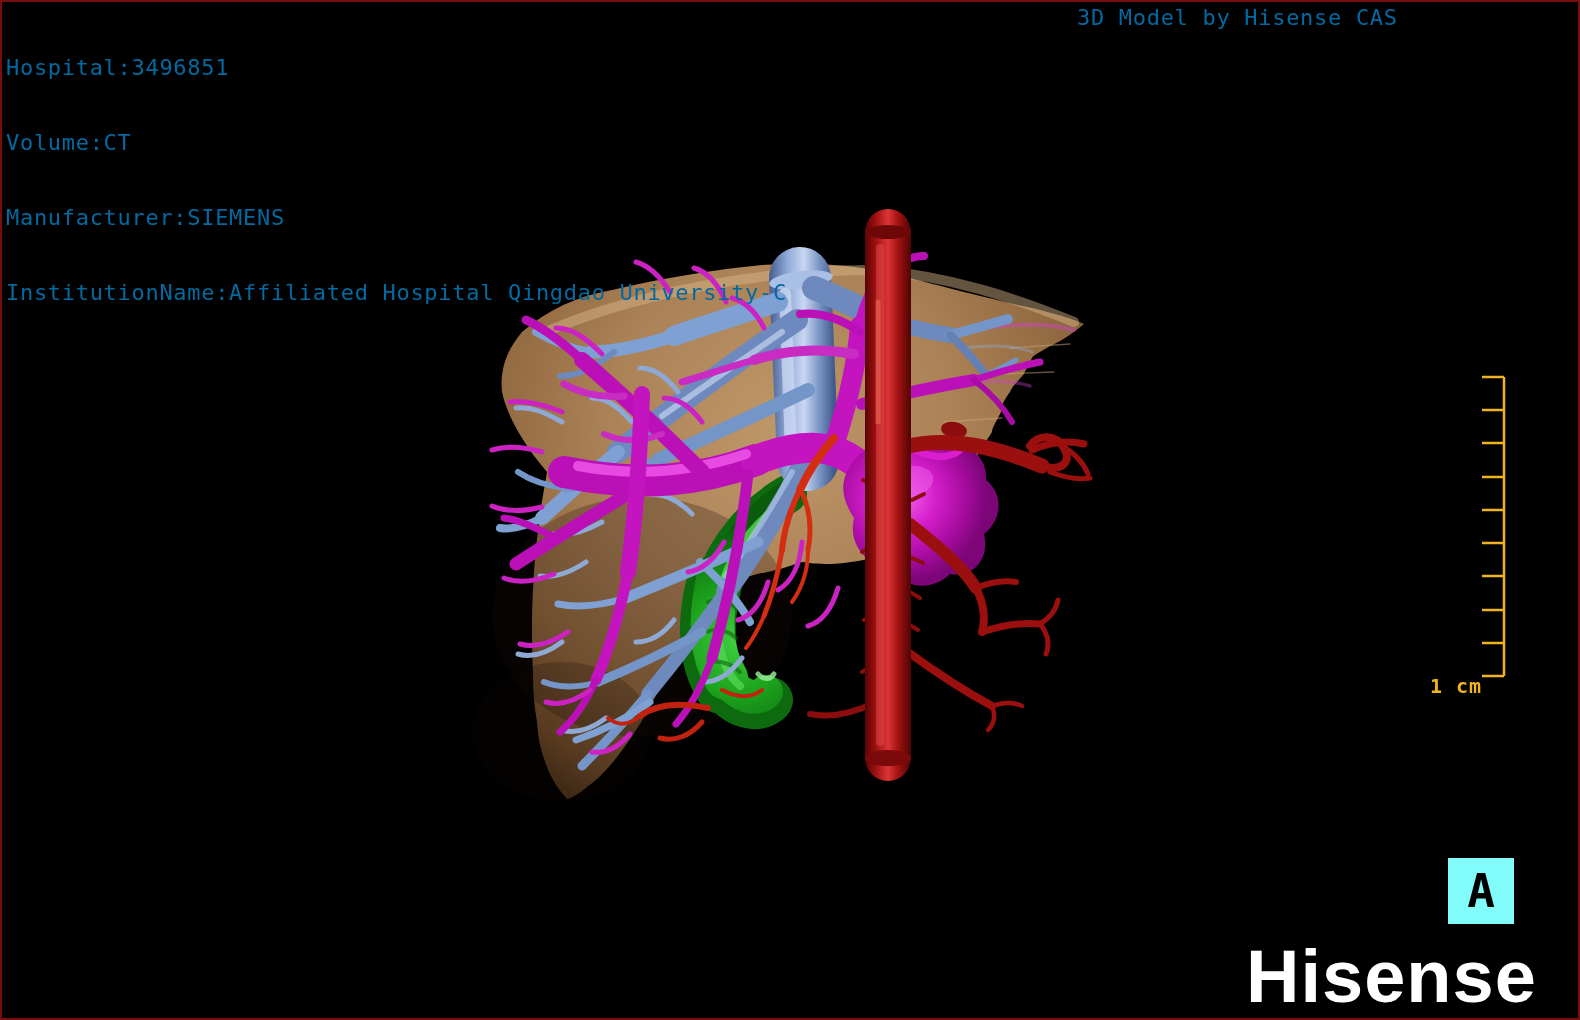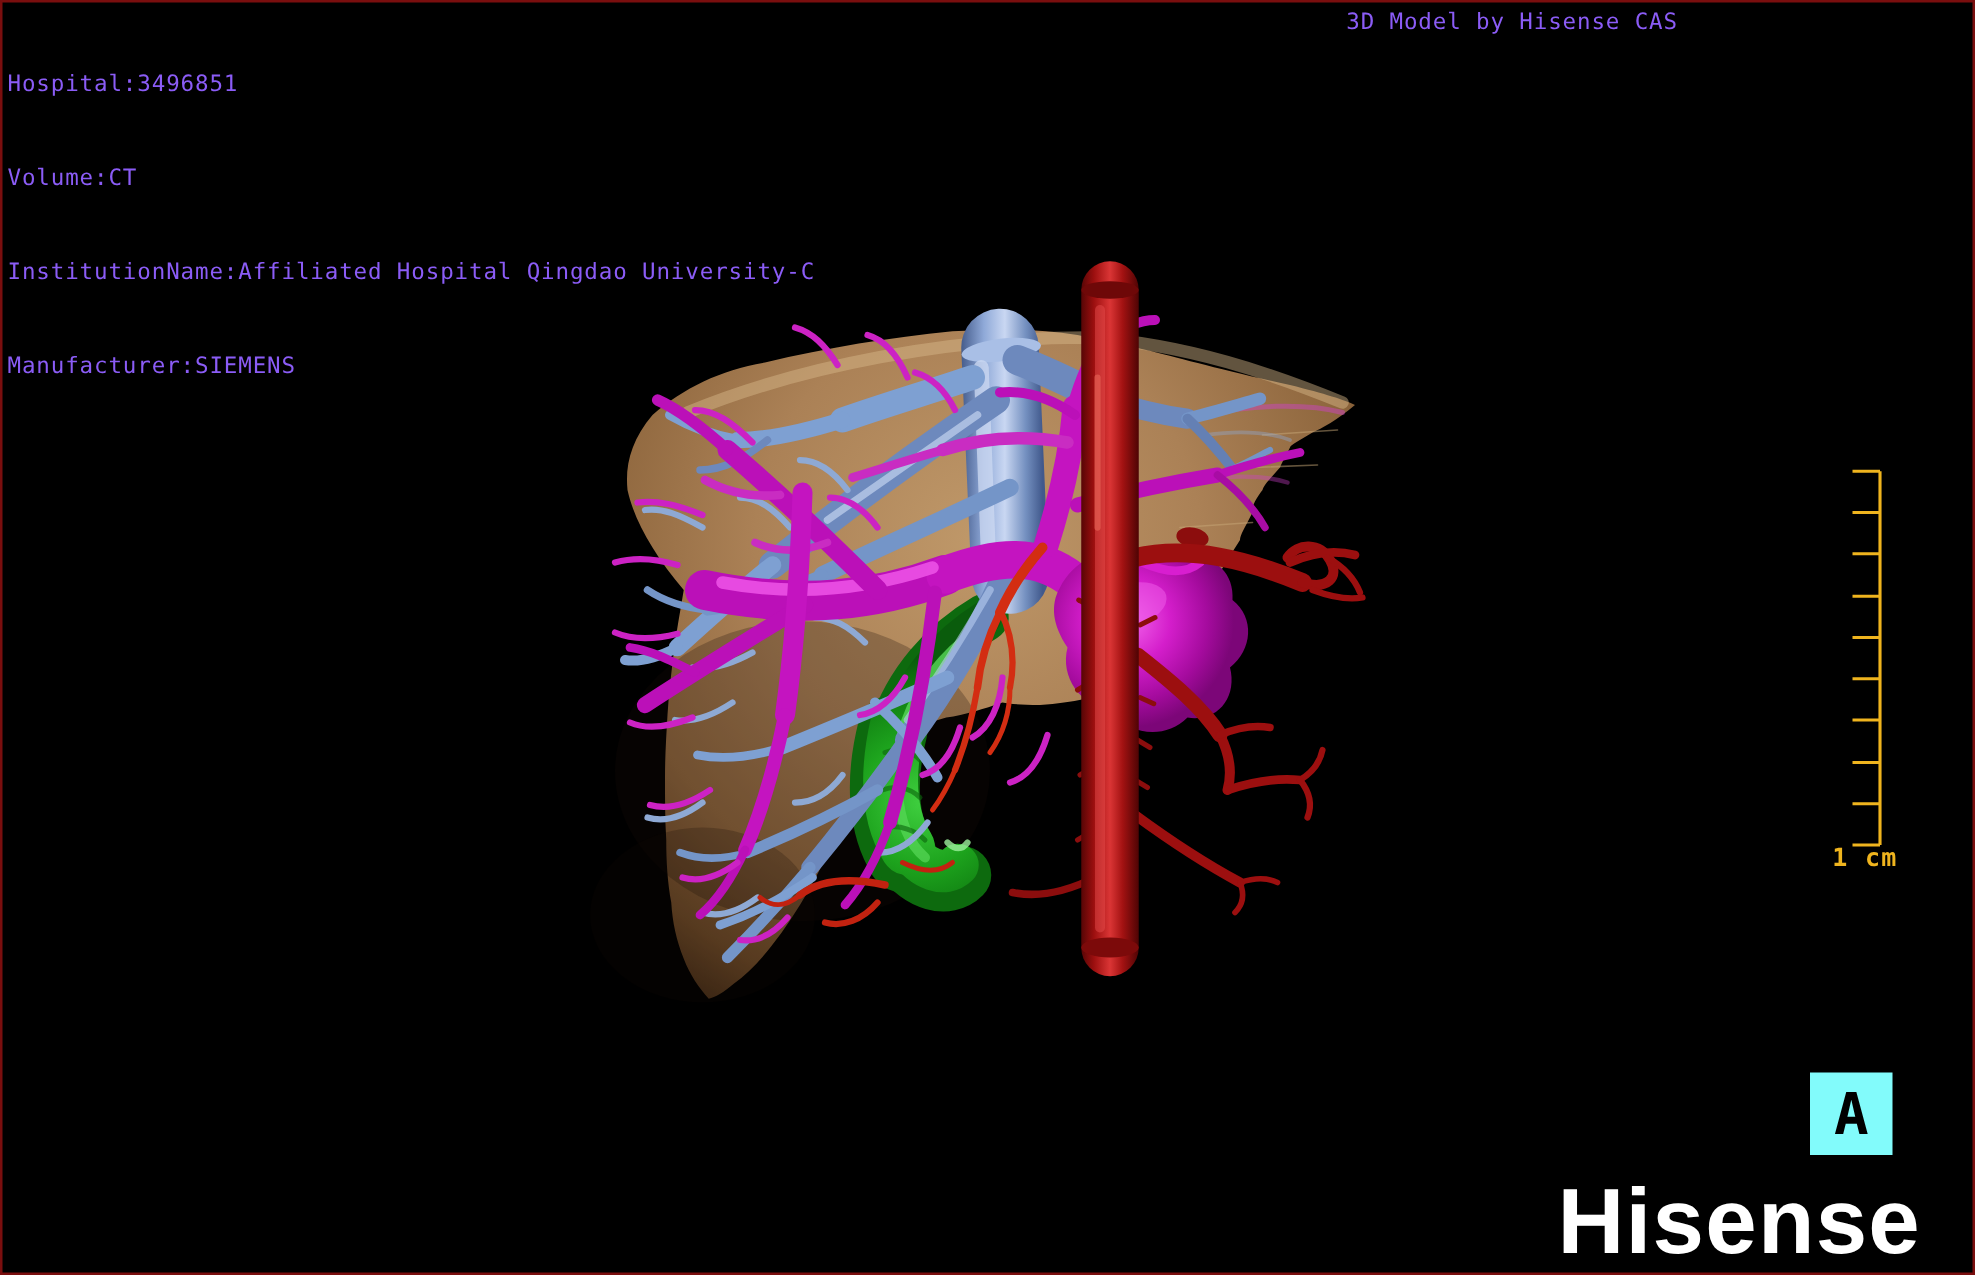--- a/index.html
+++ b/index.html
@@ -2,26 +2,26 @@
 <html><head>
 <meta charset="utf-8">
 <style>
   html,body{margin:0;padding:0;background:#000;}
   .screen{
     position:relative;width:1580px;height:1020px;box-sizing:border-box;
     background:#000;border:2px solid #7a0e0e;overflow:hidden;
     font-family:"DejaVu Sans Mono","Liberation Mono",monospace;
   }
   .model-svg{position:absolute;left:0;top:0;width:1576px;height:1016px;}
-  .ann{color:#8b5cf6;font-size:18px;line-height:25px;letter-spacing:.7px;white-space:pre;}
+  .ann{color:#0369a1;font-size:22px;line-height:25px;letter-spacing:.7px;white-space:pre;}
   .pinfo{position:absolute;left:4px;top:3px;}
   .wtitle{position:absolute;left:1075px;top:3px;}
   .volume{position:absolute;left:4px;top:973px;}
   .ruler{position:absolute;left:1432px;top:362px;width:88px;height:320px;}
-  .ruler-label{position:absolute;left:1428px;top:672px;width:88px;text-align:right;
+  .ruler-label{position:absolute;left:1428px;top:672px;width:88px;text-align:left;
     color:#efb41e;font-size:20px;font-weight:bold;letter-spacing:1px;}
   .marker{
     position:absolute;left:1446px;top:856px;width:66px;height:66px;background:#82fbfb;
     color:#000;font-size:46px;font-weight:bold;display:flex;align-items:center;justify-content:center;
     cursor:pointer;
   }
   .logo{
     position:absolute;left:1244px;top:938px;color:#ffffff;
     font-family:"Liberation Sans","DejaVu Sans",sans-serif;
     font-size:74px;font-weight:800;letter-spacing:1px;line-height:74px;white-space:nowrap;
@@ -257,22 +257,22 @@
         <path d="M638,714 C626,724 616,724 606,716" stroke-width="4"></path>
         <path d="M700,720 C688,734 672,740 658,736" stroke-width="5"></path>
         <path d="M720,688 C736,696 750,696 760,688" stroke-width="4"></path>
       </g>
     </g>
   </svg>
 
   <div class="pinfo ann">
     <div>Hospital:3496851</div>
     <div>Volume:CT</div>
+    <div>Manufacturer:SIEMENS</div>
     <div>InstitutionName:Affiliated Hospital Qingdao University-C</div>
-    <div>Manufacturer:SIEMENS</div>
   </div>
 
   <div class="wtitle ann">3D Model by Hisense CAS</div>
 
 
   <svg class="ruler" viewBox="0 0 88 320">
     <g stroke="#efb41e" stroke-width="2.5">
       <line x1="70" y1="13" x2="70" y2="312"></line>
       <line x1="48" y1="13" x2="70" y2="13"></line>
       <line x1="48" y1="46" x2="70" y2="46"></line>

